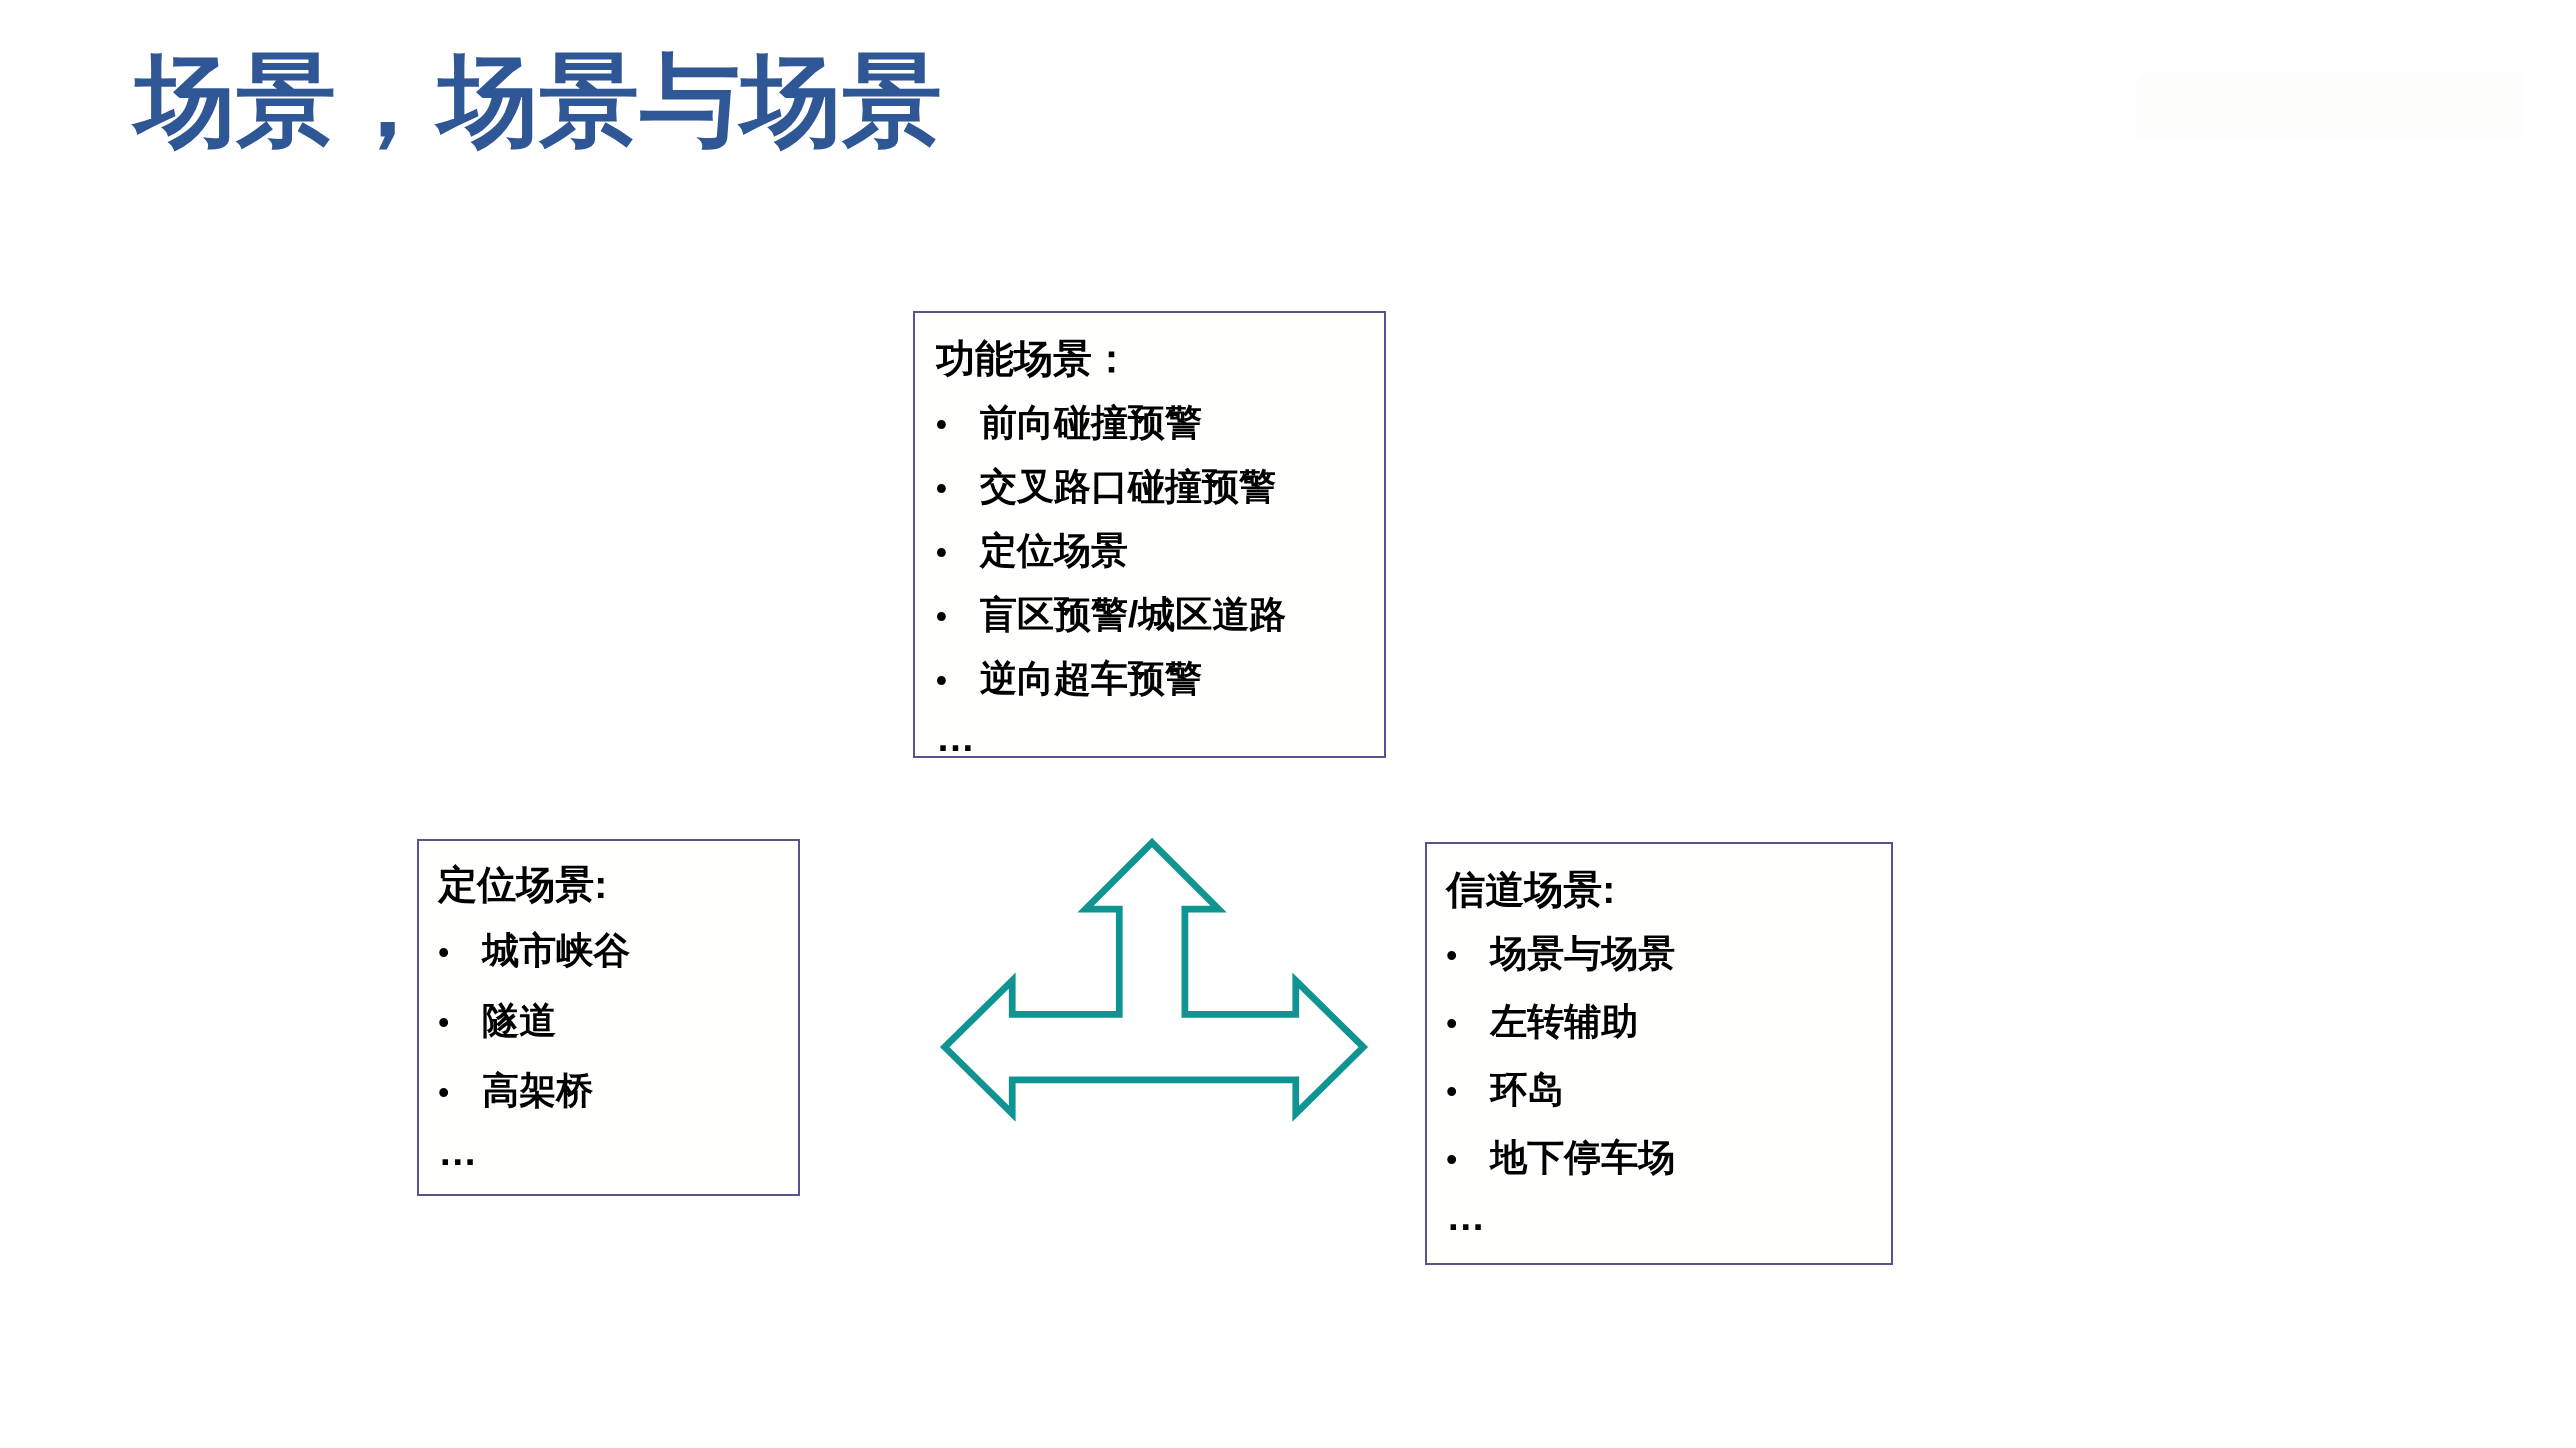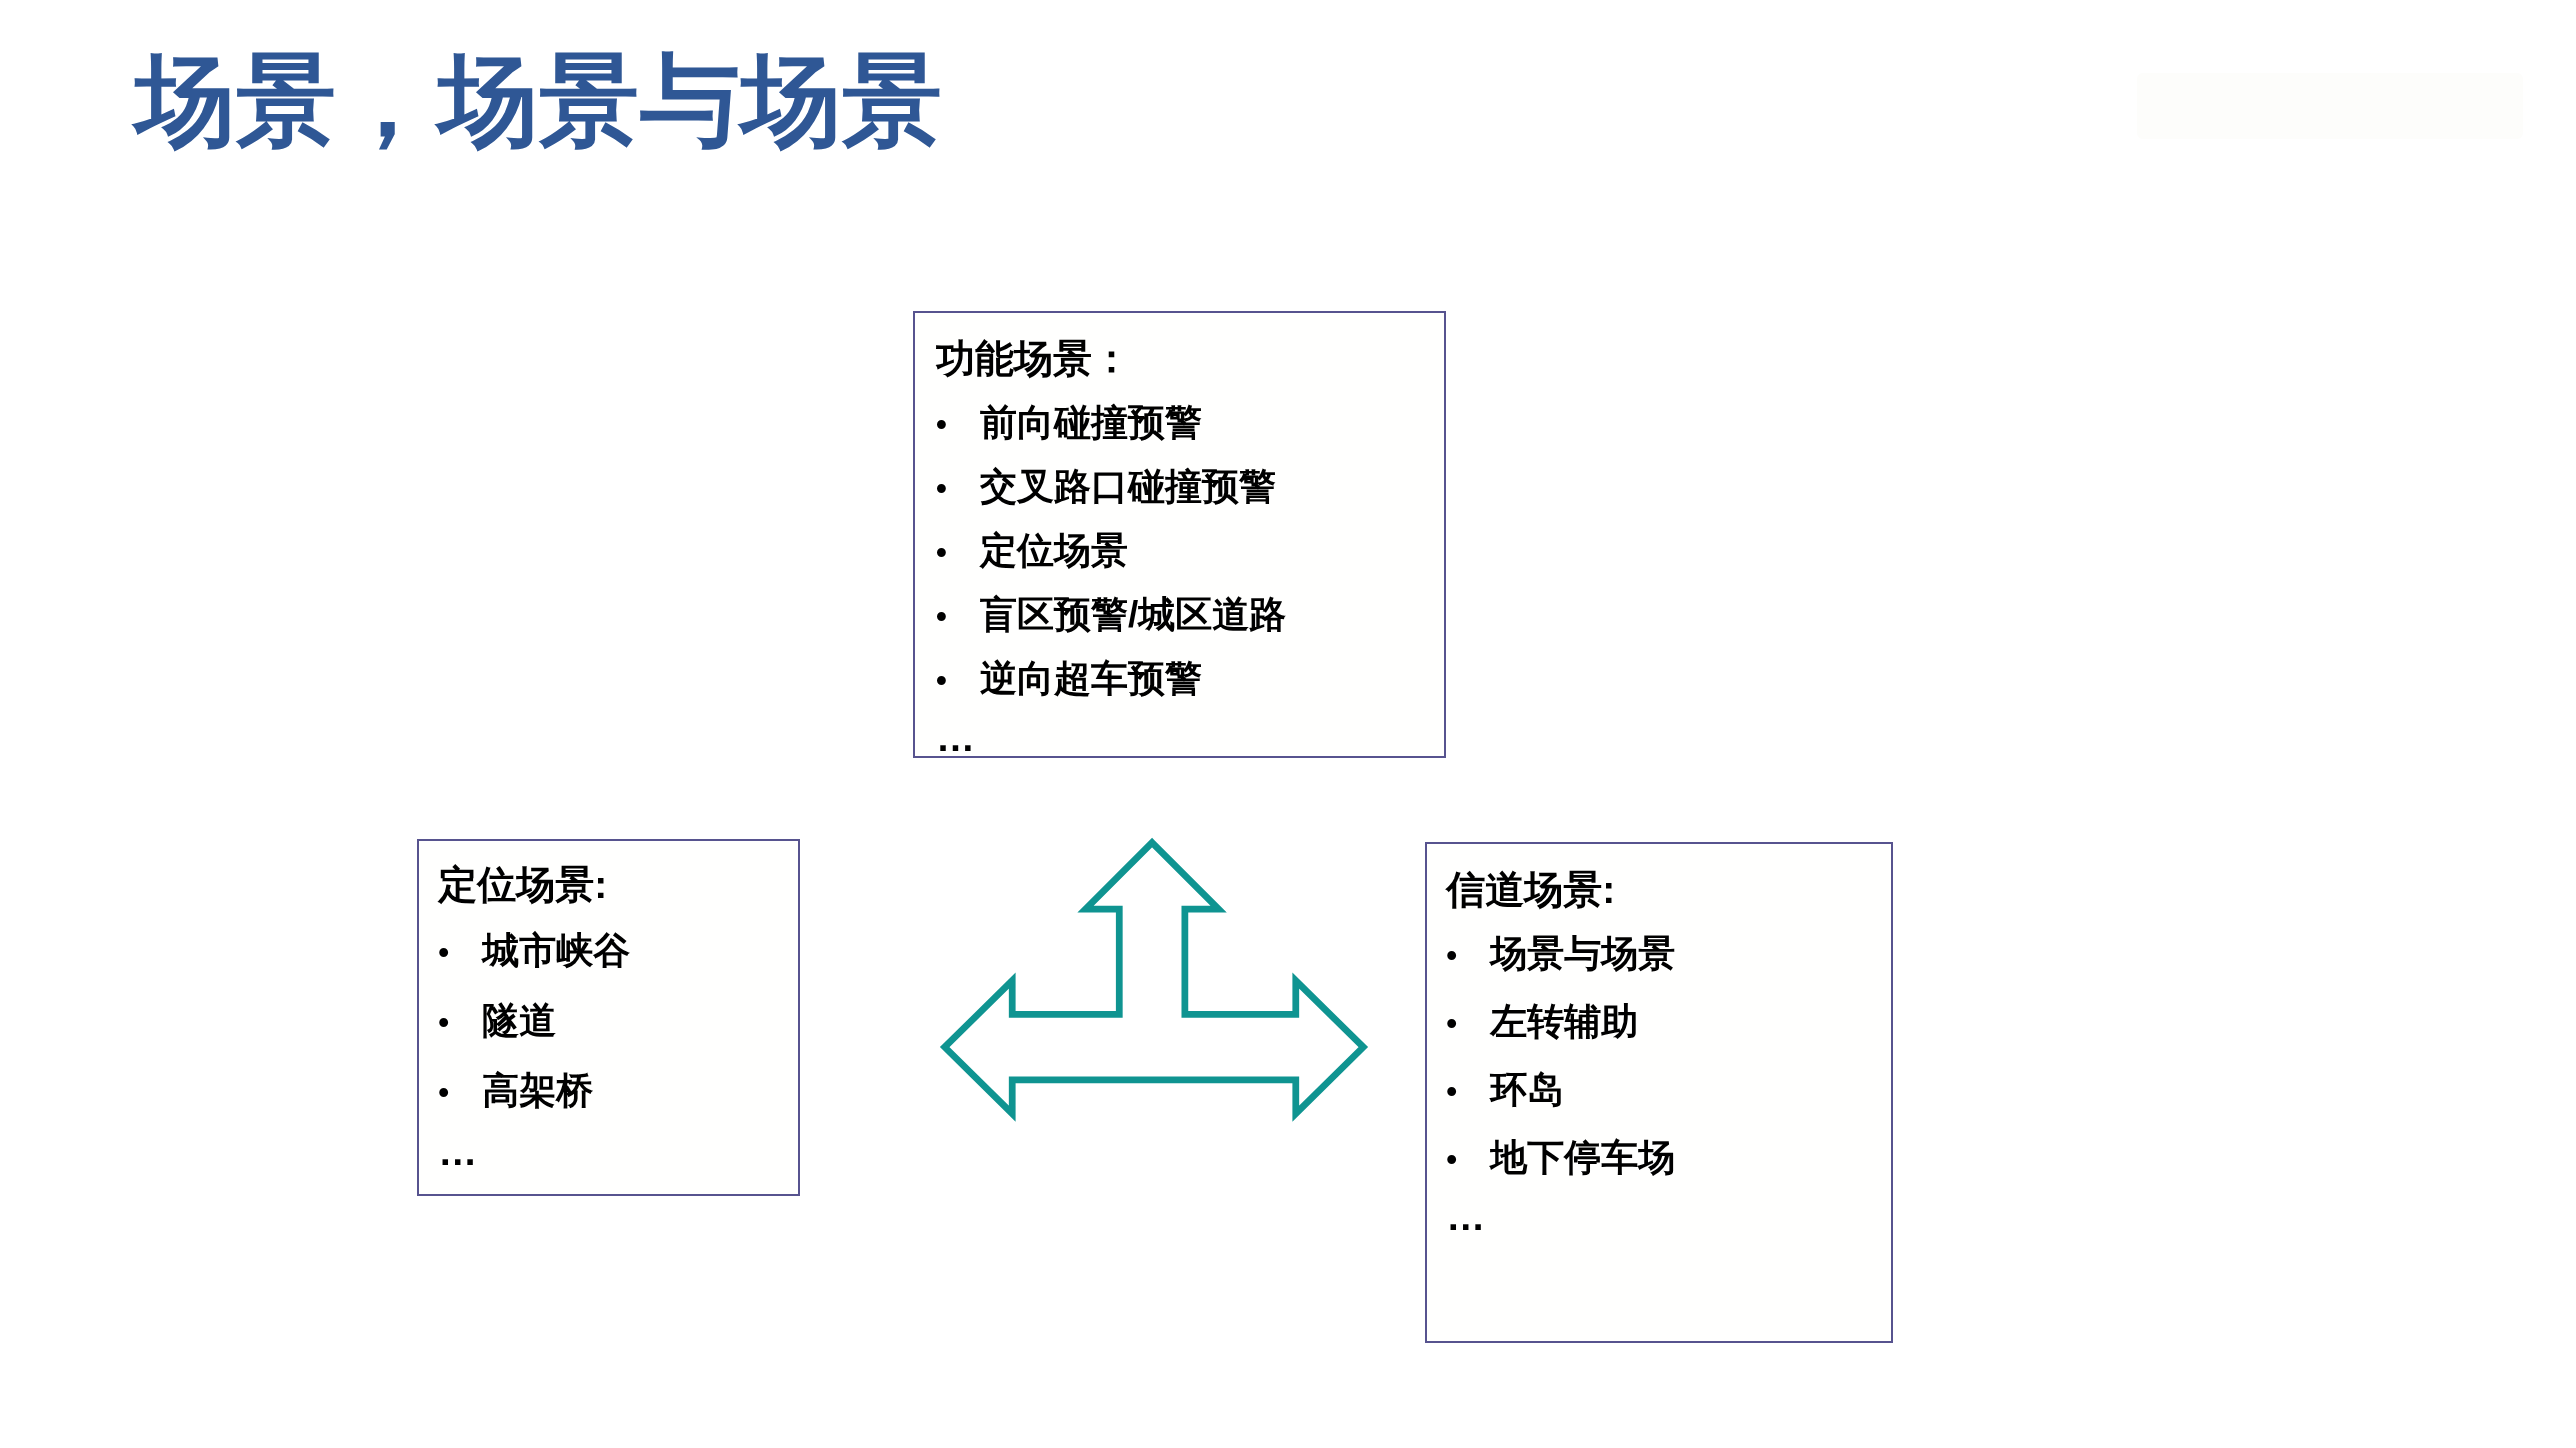--- a/index.html
+++ b/index.html
@@ -86,21 +86,21 @@
     font-weight: bold;
     color: #000000;
     line-height: 1;
     letter-spacing: 2.9px;
   }
 
   
   #box-function {
     left: 913px;
     top: 311px;
-    width: 533px;
+    width: 473px;
     height: 447px;
     padding: 23px 0 0 21px;
   }
   #box-function .box-title { margin-bottom: 21px; }
   #box-function .bullet-item { margin-bottom: 27px; }
   #box-function .bullet-item:last-child { margin-bottom: 0; }
   #box-function .ellipsis { margin-top: 21px; }
 
   #box-positioning {
     left: 417px;
@@ -111,21 +111,21 @@
   }
   #box-positioning .box-title { margin-bottom: 23px; }
   #box-positioning .bullet-item { margin-bottom: 33px; }
   #box-positioning .bullet-item:last-child { margin-bottom: 0; }
   #box-positioning .ellipsis { margin-top: 23px; }
 
   #box-channel {
     left: 1425px;
     top: 842px;
     width: 468px;
-    height: 501px;
+    height: 423px;
     padding: 23px 0 0 19.3px;
   }
   #box-channel .box-title { margin-bottom: 21px; }
   #box-channel .bullet-item { margin-bottom: 31px; }
   #box-channel .bullet-item:last-child { margin-bottom: 0; }
   #box-channel .ellipsis { margin-top: 21px; }
 
   
   #three-way-arrow {
     position: absolute;

